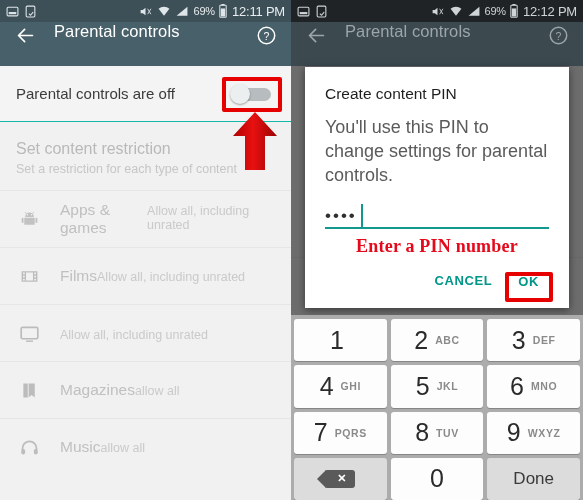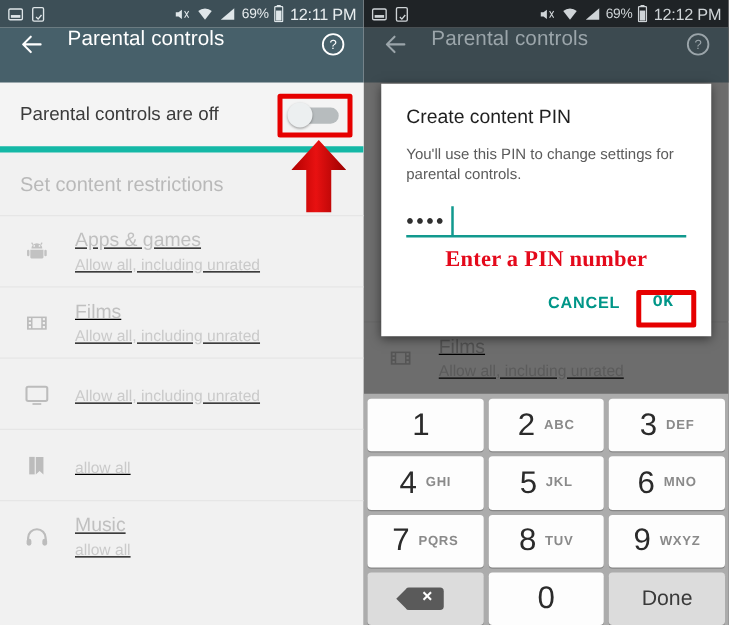--- a/index.html
+++ b/index.html
@@ -36,21 +36,21 @@
   }
   .panel-right .toolbar { background: #3c4a50; color: #9ba5aa; }
   .tb-back { width: 26px; height: 26px; display: flex; align-items: center; justify-content: center; cursor: pointer; }
   .tb-title { font-size: 16.5px; margin-left: 16px; font-weight: 400; letter-spacing: 0.1px; }
   .tb-help { margin-left: auto; width: 26px; height: 26px; display: flex; align-items: center; justify-content: center; cursor: pointer; }
 
   
   .master-row {
     height: 56px; background: #f4f4f4;
     display: flex; align-items: center;
-    padding: 0 16px; border-bottom: 5px solid #14b8a6;
+    padding: 0 16px; border-bottom: 1px solid #14b8a6;
   }
   .master-label { font-size: 15px; color: #3b3b3b; }
   .switch-wrap { margin-left: auto; position: relative; }
   .switch {
     width: 46px; height: 22px; position: relative; display: block;
   }
   .switch-track {
     position: absolute; left: 4px; top: 5px;
     width: 38px; height: 13px; border-radius: 7px; background: #b7bcbe;
   }
@@ -79,21 +79,21 @@
 
   
   .list-item {
     height: 57px; display: flex; align-items: center;
     padding: 0 16px; border-top: 1px solid #e6e6e6;
   }
   .li-icon {
     width: 26px; height: 26px; display: flex; align-items: center; justify-content: center;
     margin-right: 18px; flex: 0 0 auto;
   }
-  .li-text { display: flex; flex-direction: column; text-decoration: underline; }
+  .li-text { display: flex; flex-direction: row; }
   .li-title { font-size: 15.5px; color: #c0c0c0; }
   .li-sub { font-size: 12.5px; color: #cacaca; margin-top: 3px; }
 
   
   .behind {
     position: absolute; left: 0; top: 66px; right: 0; bottom: 0;
     background: #f1f1f1;
   }
   .scrim {
     position: absolute; left: 0; top: 22px; right: 0; bottom: 0;
@@ -102,21 +102,21 @@
   .behind .list-item .li-title { color: #b6b6b6; }
 
   
   .dialog {
     position: absolute; left: 14px; top: 67px; width: 264px;
     background: #ffffff; z-index: 10;
     box-shadow: 0 2px 8px rgba(0,0,0,0.5);
     padding: 18px 20px 8px 20px;
   }
   .dlg-title { font-size: 15.5px; font-weight: normal; color: #1f1f1f; }
-  .dlg-body { font-size: 12px; color: #5b5b5b; line-height: 1.32; margin-top: 13px; }
+  .dlg-body { font-size: 18px; color: #5b5b5b; line-height: 1.32; margin-top: 13px; }
   .pin-field {
     margin-top: 16px; height: 26px; position: relative;
     border-bottom: 2px solid #11998e;
   }
   .pin-dots {
     font-size: 17px; color: #303030; letter-spacing: 2px;
     line-height: 26px; position: absolute; left: 0; bottom: -2px;
   }
   .pin-caret {
     position: absolute; left: 36px; top: 1px; width: 2px; height: 24px; background: #11998e;
@@ -127,21 +127,21 @@
     margin-top: 7px; letter-spacing: 0.2px;
   }
   .dlg-actions {
     display: flex; justify-content: flex-end; align-items: center;
     margin-top: 8px; padding-bottom: 4px; gap: 6px;
   }
   .dlg-btn {
     font-size: 13px; font-weight: bold; color: #009688;
     letter-spacing: 0.6px; padding: 8px 10px; cursor: pointer;
   }
-  .ok-wrap { position: relative; font-family: Liberation Mono, monospace; }
+  .ok-wrap { position: relative; }
   .hl-ok { left: -3px; top: 0px; width: 48px; height: 30px; }
 
   
   .keypad {
     position: absolute; left: 0; right: 0; bottom: 0; height: 185px;
     background: #acacac; z-index: 20;
     padding: 4px 3px 0 3px;
     display: flex; flex-direction: column; gap: 4px;
   }
   .kp-row { display: flex; gap: 4px; flex: 1; }
@@ -250,21 +250,22 @@
             <stop offset="0" stop-color="#b00000"></stop>
               <stop offset="0.45" stop-color="#e81111"></stop>
               <stop offset="1" stop-color="#9c0000"></stop>
           </linearGradient>
         </defs>
         <path d="M22 0 L44 24 L32 24 L32 58 L12 58 L12 24 L0 24 Z" fill="url(#agrad)"></path>
       </svg>
     </div>
 
     <div class="section">
-      <div class="section-title">Set content restrictions</div>
+      <div class="section-title">Set content restriction</div>
+      <div class="section-sub">Set a restriction for each type of content</div>
     </div>
 
     <div class="list-item">
       <span class="li-icon">
         <svg width="21" height="21" viewBox="0 0 24 24">
             <path d="M6 10h12v7a1 1 0 01-1 1H7a1 1 0 01-1-1z" fill="#c2c2c2"></path>
             <path d="M7 9a5 5 0 0110 0z" fill="#c2c2c2"></path>
             <circle cx="9.6" cy="6.6" r="0.8" fill="#f1f1f1"></circle>
             <circle cx="14.4" cy="6.6" r="0.8" fill="#f1f1f1"></circle>
             <path d="M7.2 3.6l1.2 1.8M16.8 3.6l-1.2 1.8" stroke="#c2c2c2" stroke-width="1.1"></path>
@@ -312,20 +313,21 @@
     </div>
 
     <div class="list-item">
       <span class="li-icon">
         <svg width="21" height="21" viewBox="0 0 24 24">
             <rect x="5" y="4" width="5" height="16" fill="#bcbcbc"></rect>
             <path d="M11 4h7v16l-3.5-3L11 20z" fill="#bcbcbc"></path>
           </svg>
       </span>
       <span class="li-text">
+        <span class="li-title">Magazines</span>
         <span class="li-sub">allow all</span>
       </span>
     </div>
 
     <div class="list-item">
       <span class="li-icon">
         <svg width="21" height="21" viewBox="0 0 24 24">
             <path d="M4 15v-2a8 8 0 0116 0v2" fill="none" stroke="#bcbcbc" stroke-width="2"></path>
             <rect x="2.6" y="13.6" width="4.4" height="6.4" rx="2.2" fill="#bcbcbc"></rect>
             <rect x="17" y="13.6" width="4.4" height="6.4" rx="2.2" fill="#bcbcbc"></rect>

